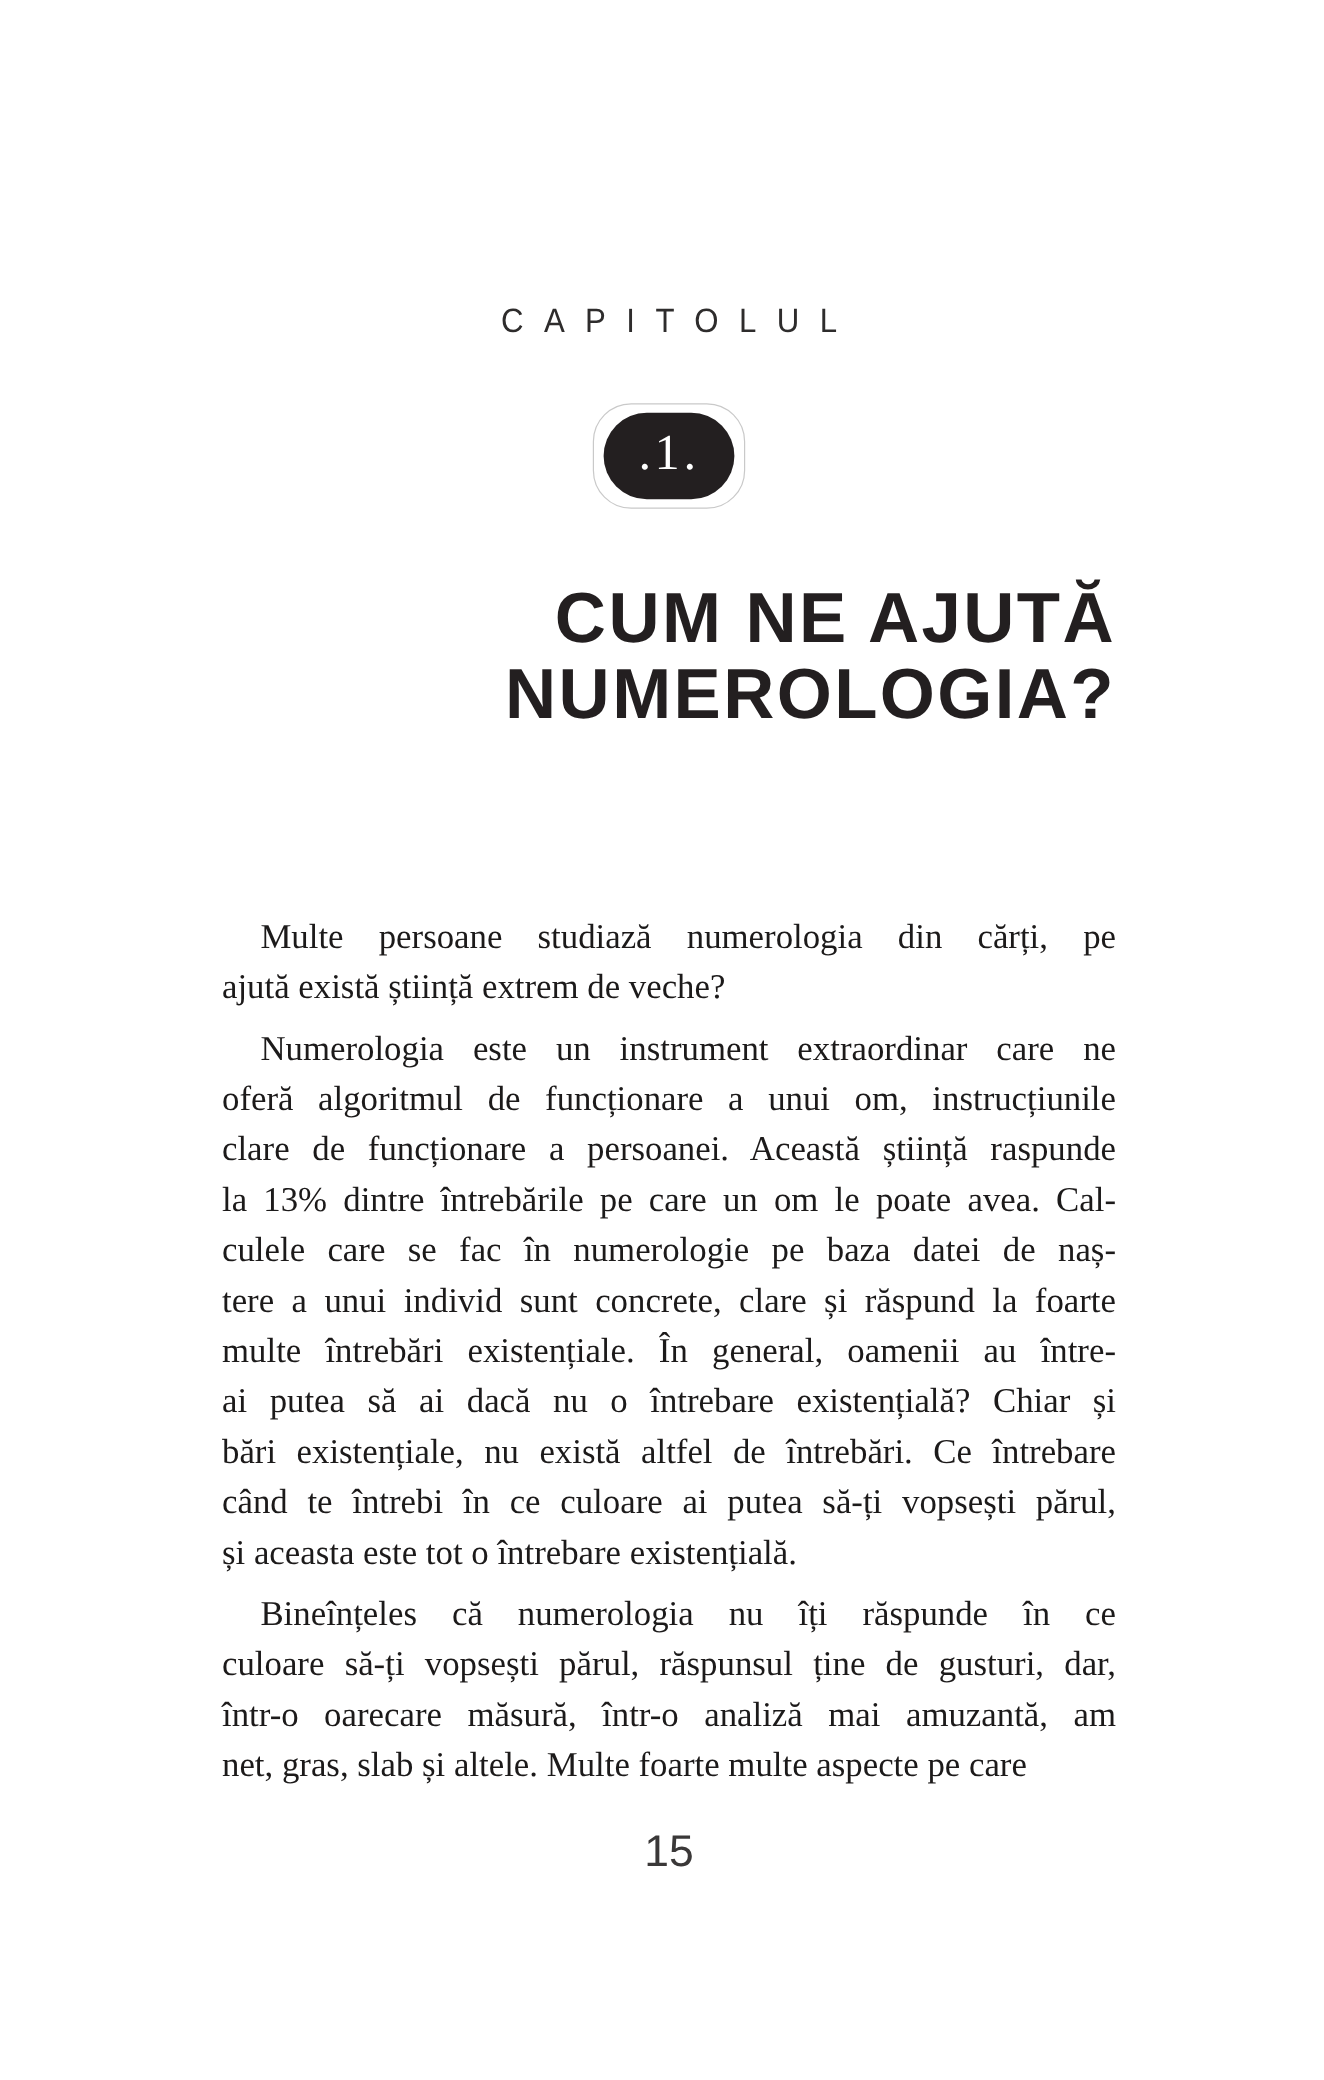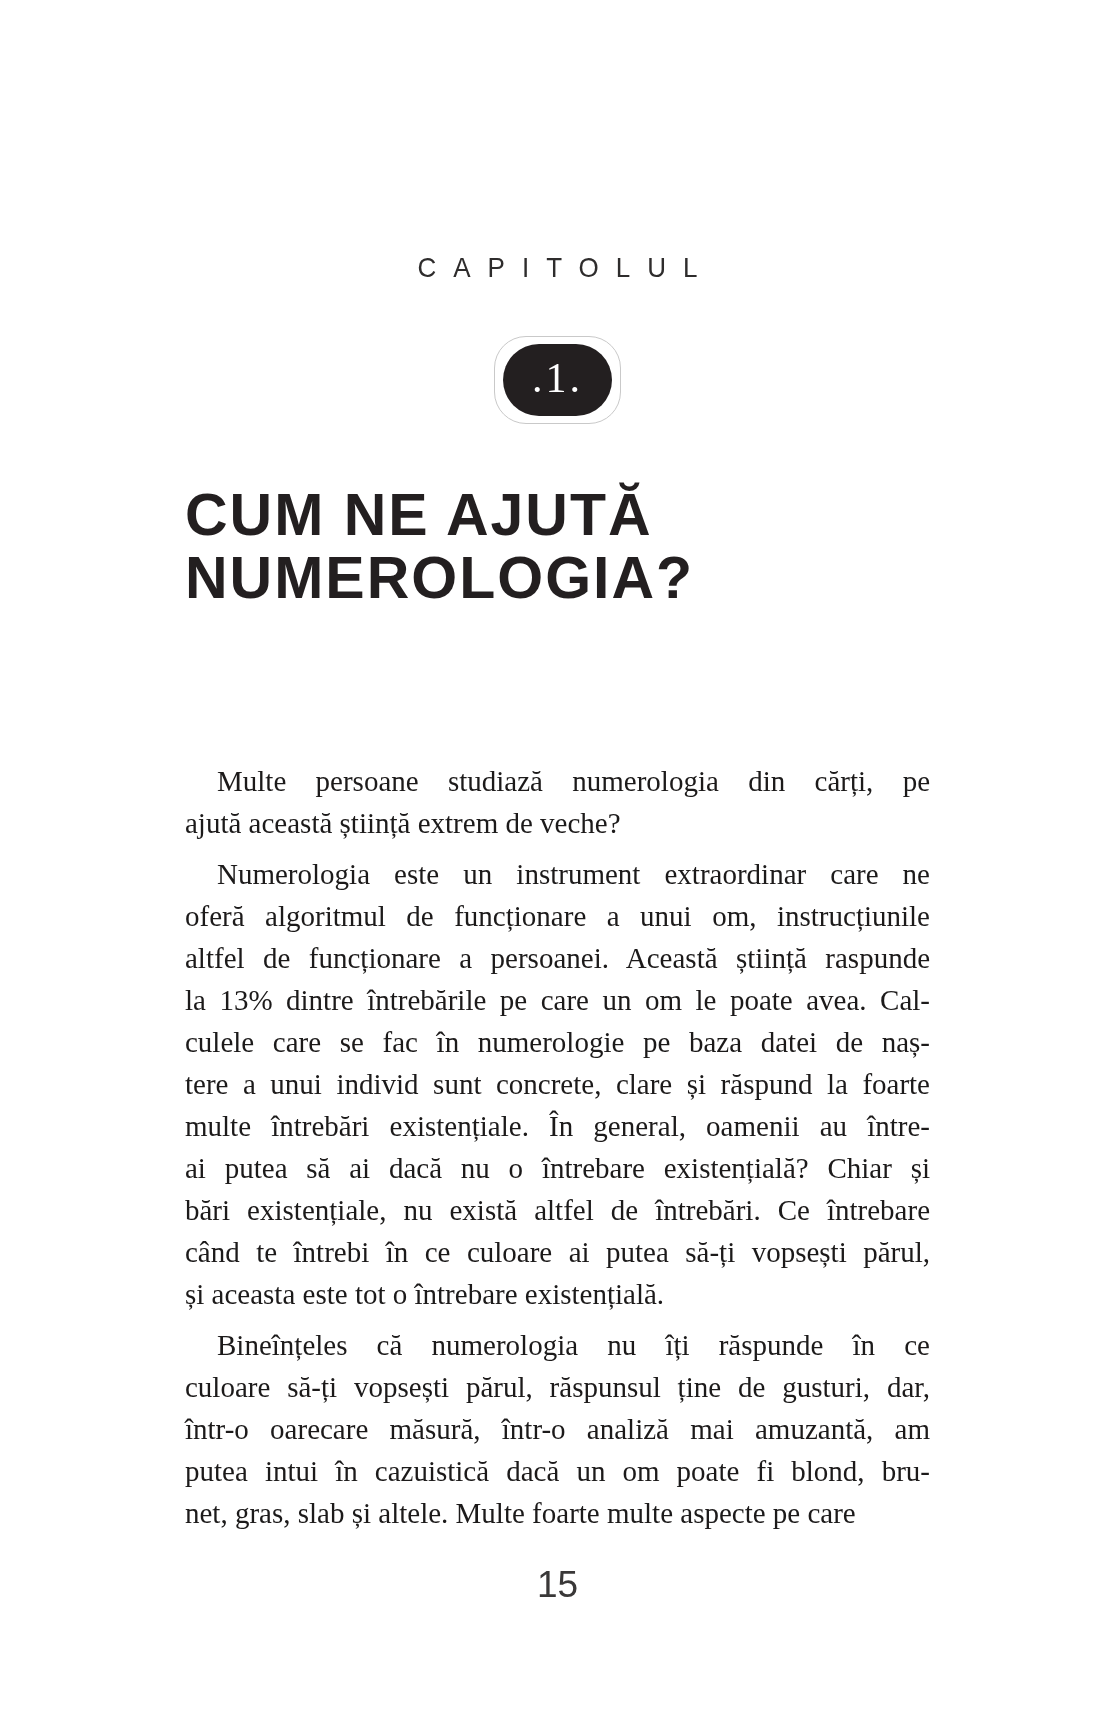--- a/index.html
+++ b/index.html
@@ -46,21 +46,21 @@
     padding-bottom:4px;
     box-sizing:border-box;
   }
   .title {
     margin-top:60px;
     font-family:"Liberation Sans", sans-serif;
     font-weight:700;
     font-size:59px;
     line-height:63px;
     letter-spacing:2px;
-    text-align:left;
+    text-align:right;
     color:#231f20;
   }
   .body {
     margin-top:150px;
     font-family:"Liberation Serif", serif;
     font-size:29px;
     line-height:42px;
     color:#1c1a1a;
   }
   .para { margin:0 0 9px 0; }
@@ -95,42 +95,41 @@
 
   <div class="title">
     <div>CUM NE AJUTĂ</div>
     <div>NUMEROLOGIA?</div>
   </div>
 
   <div class="body">
 
     <div class="para">
       <div class="bl ind">Multe persoane studiază numerologia din cărți, pe</div>
-      <div class="bl last">ajută această știință extrem de veche?</div>
+      <div class="bl last">ajută există știință extrem de veche?</div>
     </div>
 
     <div class="para">
       <div class="bl ind">Numerologia este un instrument extraordinar care ne</div>
       <div class="bl">oferă algoritmul de funcționare a unui om, instrucțiunile</div>
-      <div class="bl">altfel de funcționare a persoanei. Această știință raspunde</div>
+      <div class="bl">clare de funcționare a persoanei. Această știință raspunde</div>
       <div class="bl">la 13% dintre întrebările pe care un om le poate avea. Cal-</div>
       <div class="bl">culele care se fac în numerologie pe baza datei de naș-</div>
       <div class="bl">tere a unui individ sunt concrete, clare și răspund la foarte</div>
       <div class="bl">multe întrebări existențiale. În general, oamenii au între-</div>
       <div class="bl">ai putea să ai dacă nu o întrebare existențială? Chiar și</div>
       <div class="bl">bări existențiale, nu există altfel de întrebări. Ce întrebare</div>
       <div class="bl">când te întrebi în ce culoare ai putea să-ți vopsești părul,</div>
       <div class="bl last">și aceasta este tot o întrebare existențială.</div>
     </div>
 
     <div class="para">
       <div class="bl ind">Bineînțeles că numerologia nu îți răspunde în ce</div>
       <div class="bl">culoare să-ți vopsești părul, răspunsul ține de gusturi, dar,</div>
       <div class="bl">într-o oarecare măsură, într-o analiză mai amuzantă, am</div>
-      <div class="bl">putea intui în cazuistică dacă un om poate fi blond, bru-</div>
       <div class="bl last">net, gras, slab și altele. Multe foarte multe aspecte pe care</div>
     </div>
 
   </div>
 
   <div class="folio">15</div>
 
 </div>
 
 </body></html>

